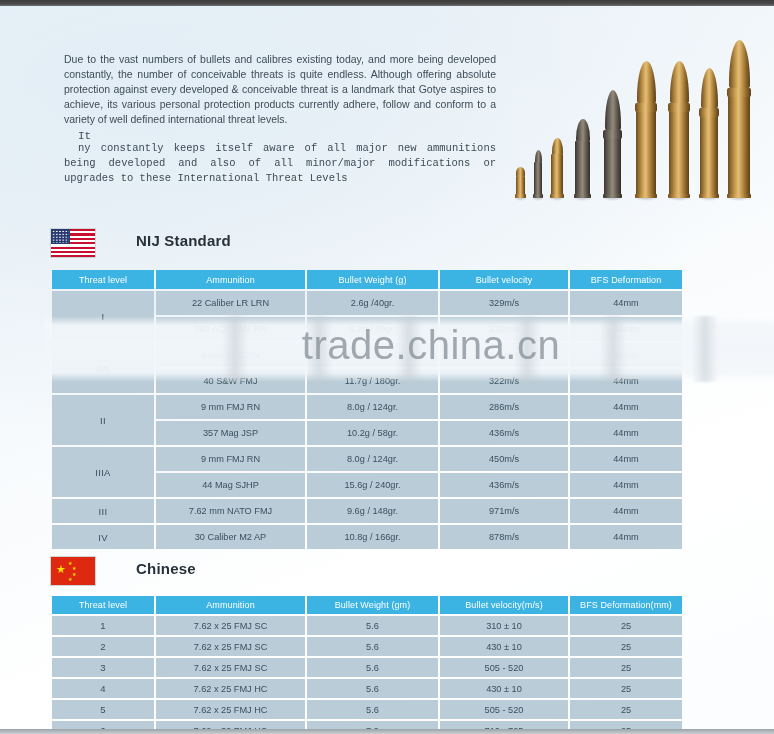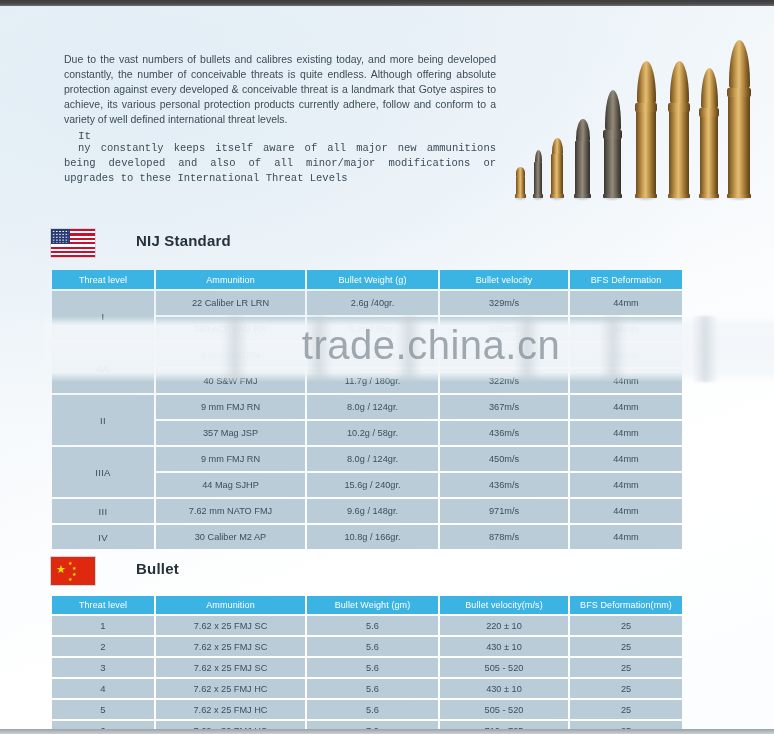--- a/index.html
+++ b/index.html
@@ -269,21 +269,21 @@
         <tr>
           <td class="c2">40 S&amp;W FMJ</td>
           <td class="c3">11.7g / 180gr.</td>
           <td class="c4">322m/s</td>
           <td class="c5">44mm</td>
         </tr>
         <tr>
           <td class="lvl c1" rowspan="2">II</td>
           <td class="c2">9 mm FMJ RN</td>
           <td class="c3">8.0g / 124gr.</td>
-          <td class="c4">367m/s</td>
+          <td class="c4">286m/s</td>
           <td class="c5">44mm</td>
         </tr>
         <tr>
           <td class="c2">357 Mag JSP</td>
           <td class="c3">10.2g / 58gr.</td>
           <td class="c4">436m/s</td>
           <td class="c5">44mm</td>
         </tr>
         <tr>
           <td class="lvl c1" rowspan="2">IIIA</td>
@@ -316,36 +316,36 @@
     </table>
 
   <div class="sect" style="left:50px;top:556px;width:300px;height:34px;">
     <div class="flag flag-cn">
       <div class="cn-star-big">★</div>
       <div class="cn-star-s" style="left:17px;top:4px;">★</div>
       <div class="cn-star-s" style="left:21px;top:9px;">★</div>
       <div class="cn-star-s" style="left:21px;top:15px;">★</div>
       <div class="cn-star-s" style="left:17px;top:20px;">★</div>
     </div>
-    <div class="sect-label">Bullet</div>
+    <div class="sect-label">Chinese</div>
   </div>
   <table class="tbl" id="cn">
       <tbody>
         <tr>
           <th class="c1">Threat level</th>
           <th class="c2">Ammunition</th>
           <th class="c3">Bullet Weight (gm)</th>
           <th class="c4">Bullet velocity(m/s)</th>
           <th class="c5">BFS Deformation(mm)</th>
         </tr>
         <tr>
           <td class="lvl c1" rowspan="1">1</td>
           <td class="c2">7.62 x 25 FMJ SC</td>
           <td class="c3">5.6</td>
-          <td class="c4">220 ± 10</td>
+          <td class="c4">310 ± 10</td>
           <td class="c5">25</td>
         </tr>
         <tr>
           <td class="lvl c1" rowspan="1">2</td>
           <td class="c2">7.62 x 25 FMJ SC</td>
           <td class="c3">5.6</td>
           <td class="c4">430 ± 10</td>
           <td class="c5">25</td>
         </tr>
         <tr>

